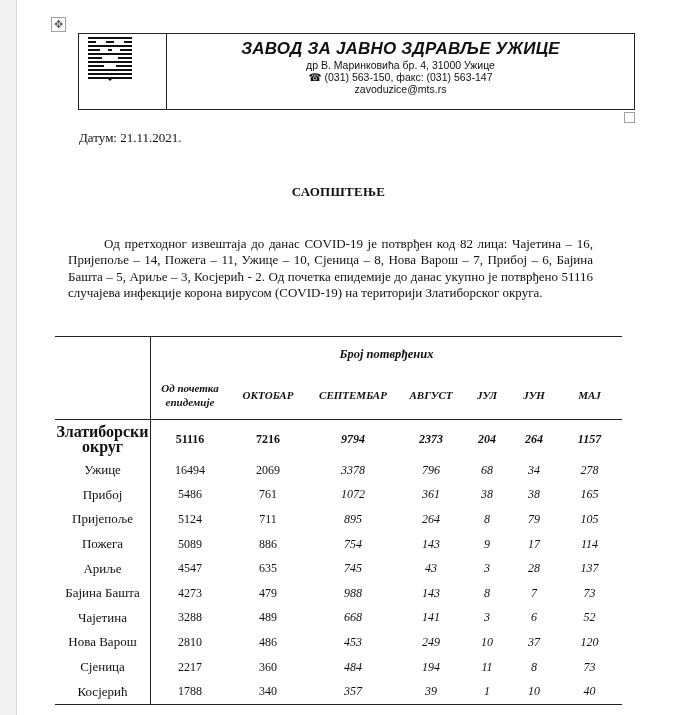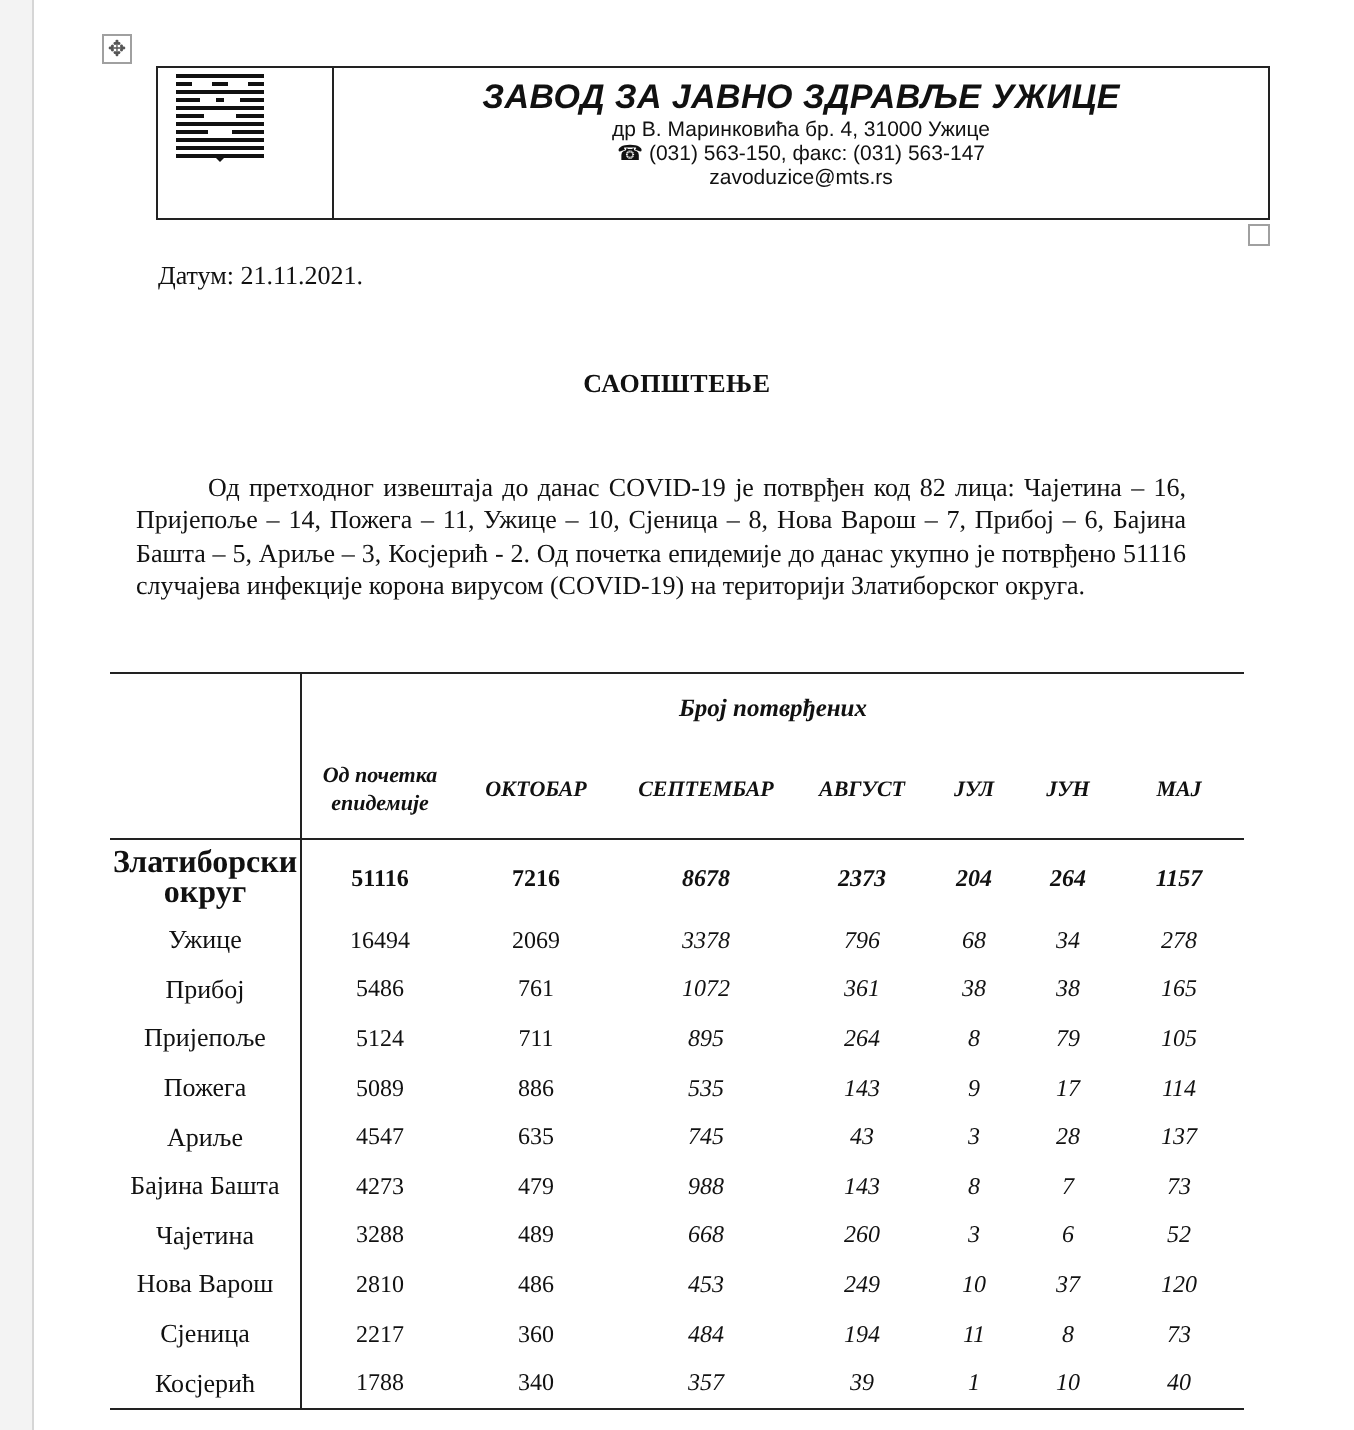--- a/index.html
+++ b/index.html
@@ -142,21 +142,21 @@
     <th class="col-head" style="width:92px">СЕПТЕМБАР</th>
     <th class="col-head" style="width:64px">АВГУСТ</th>
     <th class="col-head" style="width:48px">ЈУЛ</th>
     <th class="col-head" style="width:46px">ЈУН</th>
     <th class="col-head">МАЈ</th>
   </tr>
   <tr class="total-row">
     <td class="region-col region">Златиборски округ</td>
     <td class="num">51116</td>
     <td class="num">7216</td>
-    <td class="num bold-it">8678</td>
+    <td class="num bold-it">9794</td>
     <td class="num bold-it">2373</td>
     <td class="num bold-it">204</td>
     <td class="num bold-it">264</td>
     <td class="num bold-it">1157</td>
   </tr>
   <tr class="data-row">
     <td class="region-col region">Ужице</td>
     <td class="num">16494</td>
     <td class="num">2069</td>
     <td class="num it">3378</td>
@@ -182,21 +182,21 @@
     <td class="num it">895</td>
     <td class="num it">264</td>
     <td class="num it">8</td>
     <td class="num it">79</td>
     <td class="num it">105</td>
   </tr>
   <tr class="data-row">
     <td class="region-col region">Пожега</td>
     <td class="num">5089</td>
     <td class="num">886</td>
-    <td class="num it">535</td>
+    <td class="num it">754</td>
     <td class="num it">143</td>
     <td class="num it">9</td>
     <td class="num it">17</td>
     <td class="num it">114</td>
   </tr>
   <tr class="data-row">
     <td class="region-col region">Ариље</td>
     <td class="num">4547</td>
     <td class="num">635</td>
     <td class="num it">745</td>
@@ -213,21 +213,21 @@
     <td class="num it">143</td>
     <td class="num it">8</td>
     <td class="num it">7</td>
     <td class="num it">73</td>
   </tr>
   <tr class="data-row">
     <td class="region-col region">Чајетина</td>
     <td class="num">3288</td>
     <td class="num">489</td>
     <td class="num it">668</td>
-    <td class="num it">260</td>
+    <td class="num it">141</td>
     <td class="num it">3</td>
     <td class="num it">6</td>
     <td class="num it">52</td>
   </tr>
   <tr class="data-row">
     <td class="region-col region">Нова Варош</td>
     <td class="num">2810</td>
     <td class="num">486</td>
     <td class="num it">453</td>
     <td class="num it">249</td>

